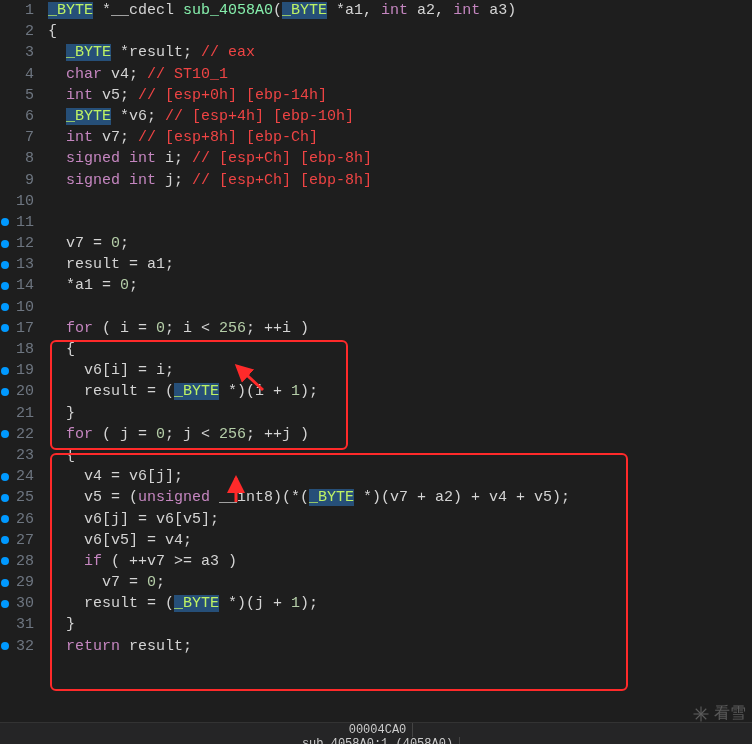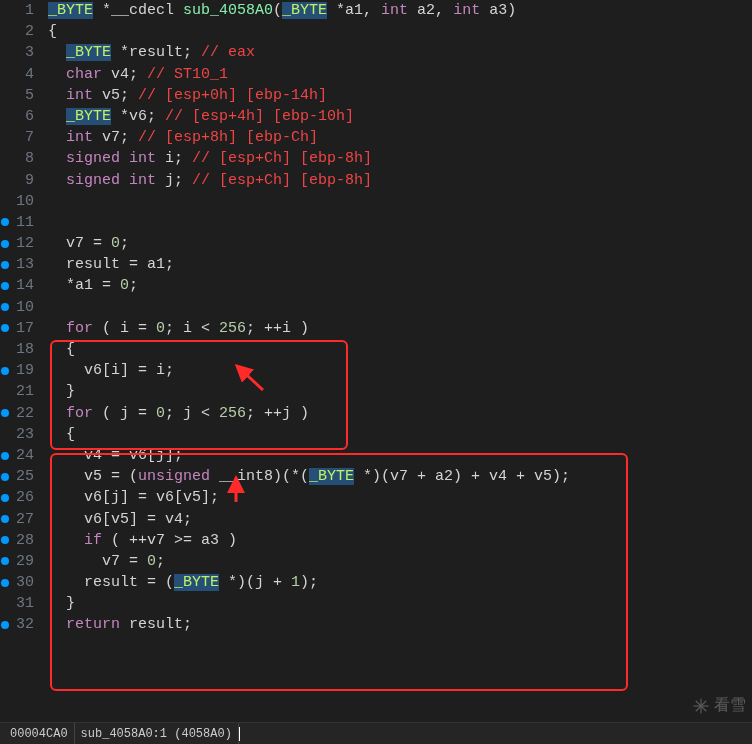--- a/index.html
+++ b/index.html
@@ -60,20 +60,21 @@
   
   .status-bar {
     height: 22px;
     background: #252526;
     border-top: 1px solid #333;
     display: flex;
     align-items: center;
     font-size: 12px;
     color: #cccccc;
     padding-left: 4px;
+    flex-direction: column;
   }
   .status-seg {
     border-right: 1px solid #444;
     padding: 0 6px;
     height: 100%;
     display: flex;
     align-items: center;
   }
   .cursor-bar {
     width: 1px;
@@ -91,21 +92,21 @@
   }
   .arrow {
     position: absolute;
     pointer-events: none;
   }
   .arrow svg { display: block; }
   
   .watermark {
     position: absolute;
     right: 6px;
-    bottom: 28px;
+    bottom: 20px;
     display: flex;
     align-items: center;
     gap: 4px;
     color: rgba(200,200,200,0.35);
     font-size: 16px;
     font-family: sans-serif;
   }
   .watermark svg { opacity: 0.35; }
 </style>
 </head>
@@ -207,20 +208,27 @@
         <div class="breakpoint-col"></div>
         <div class="ln">18</div>
         <div class="code"><span class="p">  {</span></div>
       </div>
       <div class="line">
         <div class="breakpoint-col">
           <div class="bp-dot"></div>
         </div>
         <div class="ln">19</div>
         <div class="code"><span class="p">    v6[i] = i;</span></div>
+      </div>
+      <div class="line">
+        <div class="breakpoint-col">
+          <div class="bp-dot"></div>
+        </div>
+        <div class="ln">20</div>
+        <div class="code"><span class="p">    result = (</span><span class="hl">_BYTE</span><span class="p"> *)(i + </span><span class="n">1</span><span class="p">);</span></div>
       </div>
       <div class="line">
         <div class="breakpoint-col"></div>
         <div class="ln">21</div>
         <div class="code"><span class="p">  }</span></div>
       </div>
       <div class="line">
         <div class="breakpoint-col">
           <div class="bp-dot"></div>
         </div>

